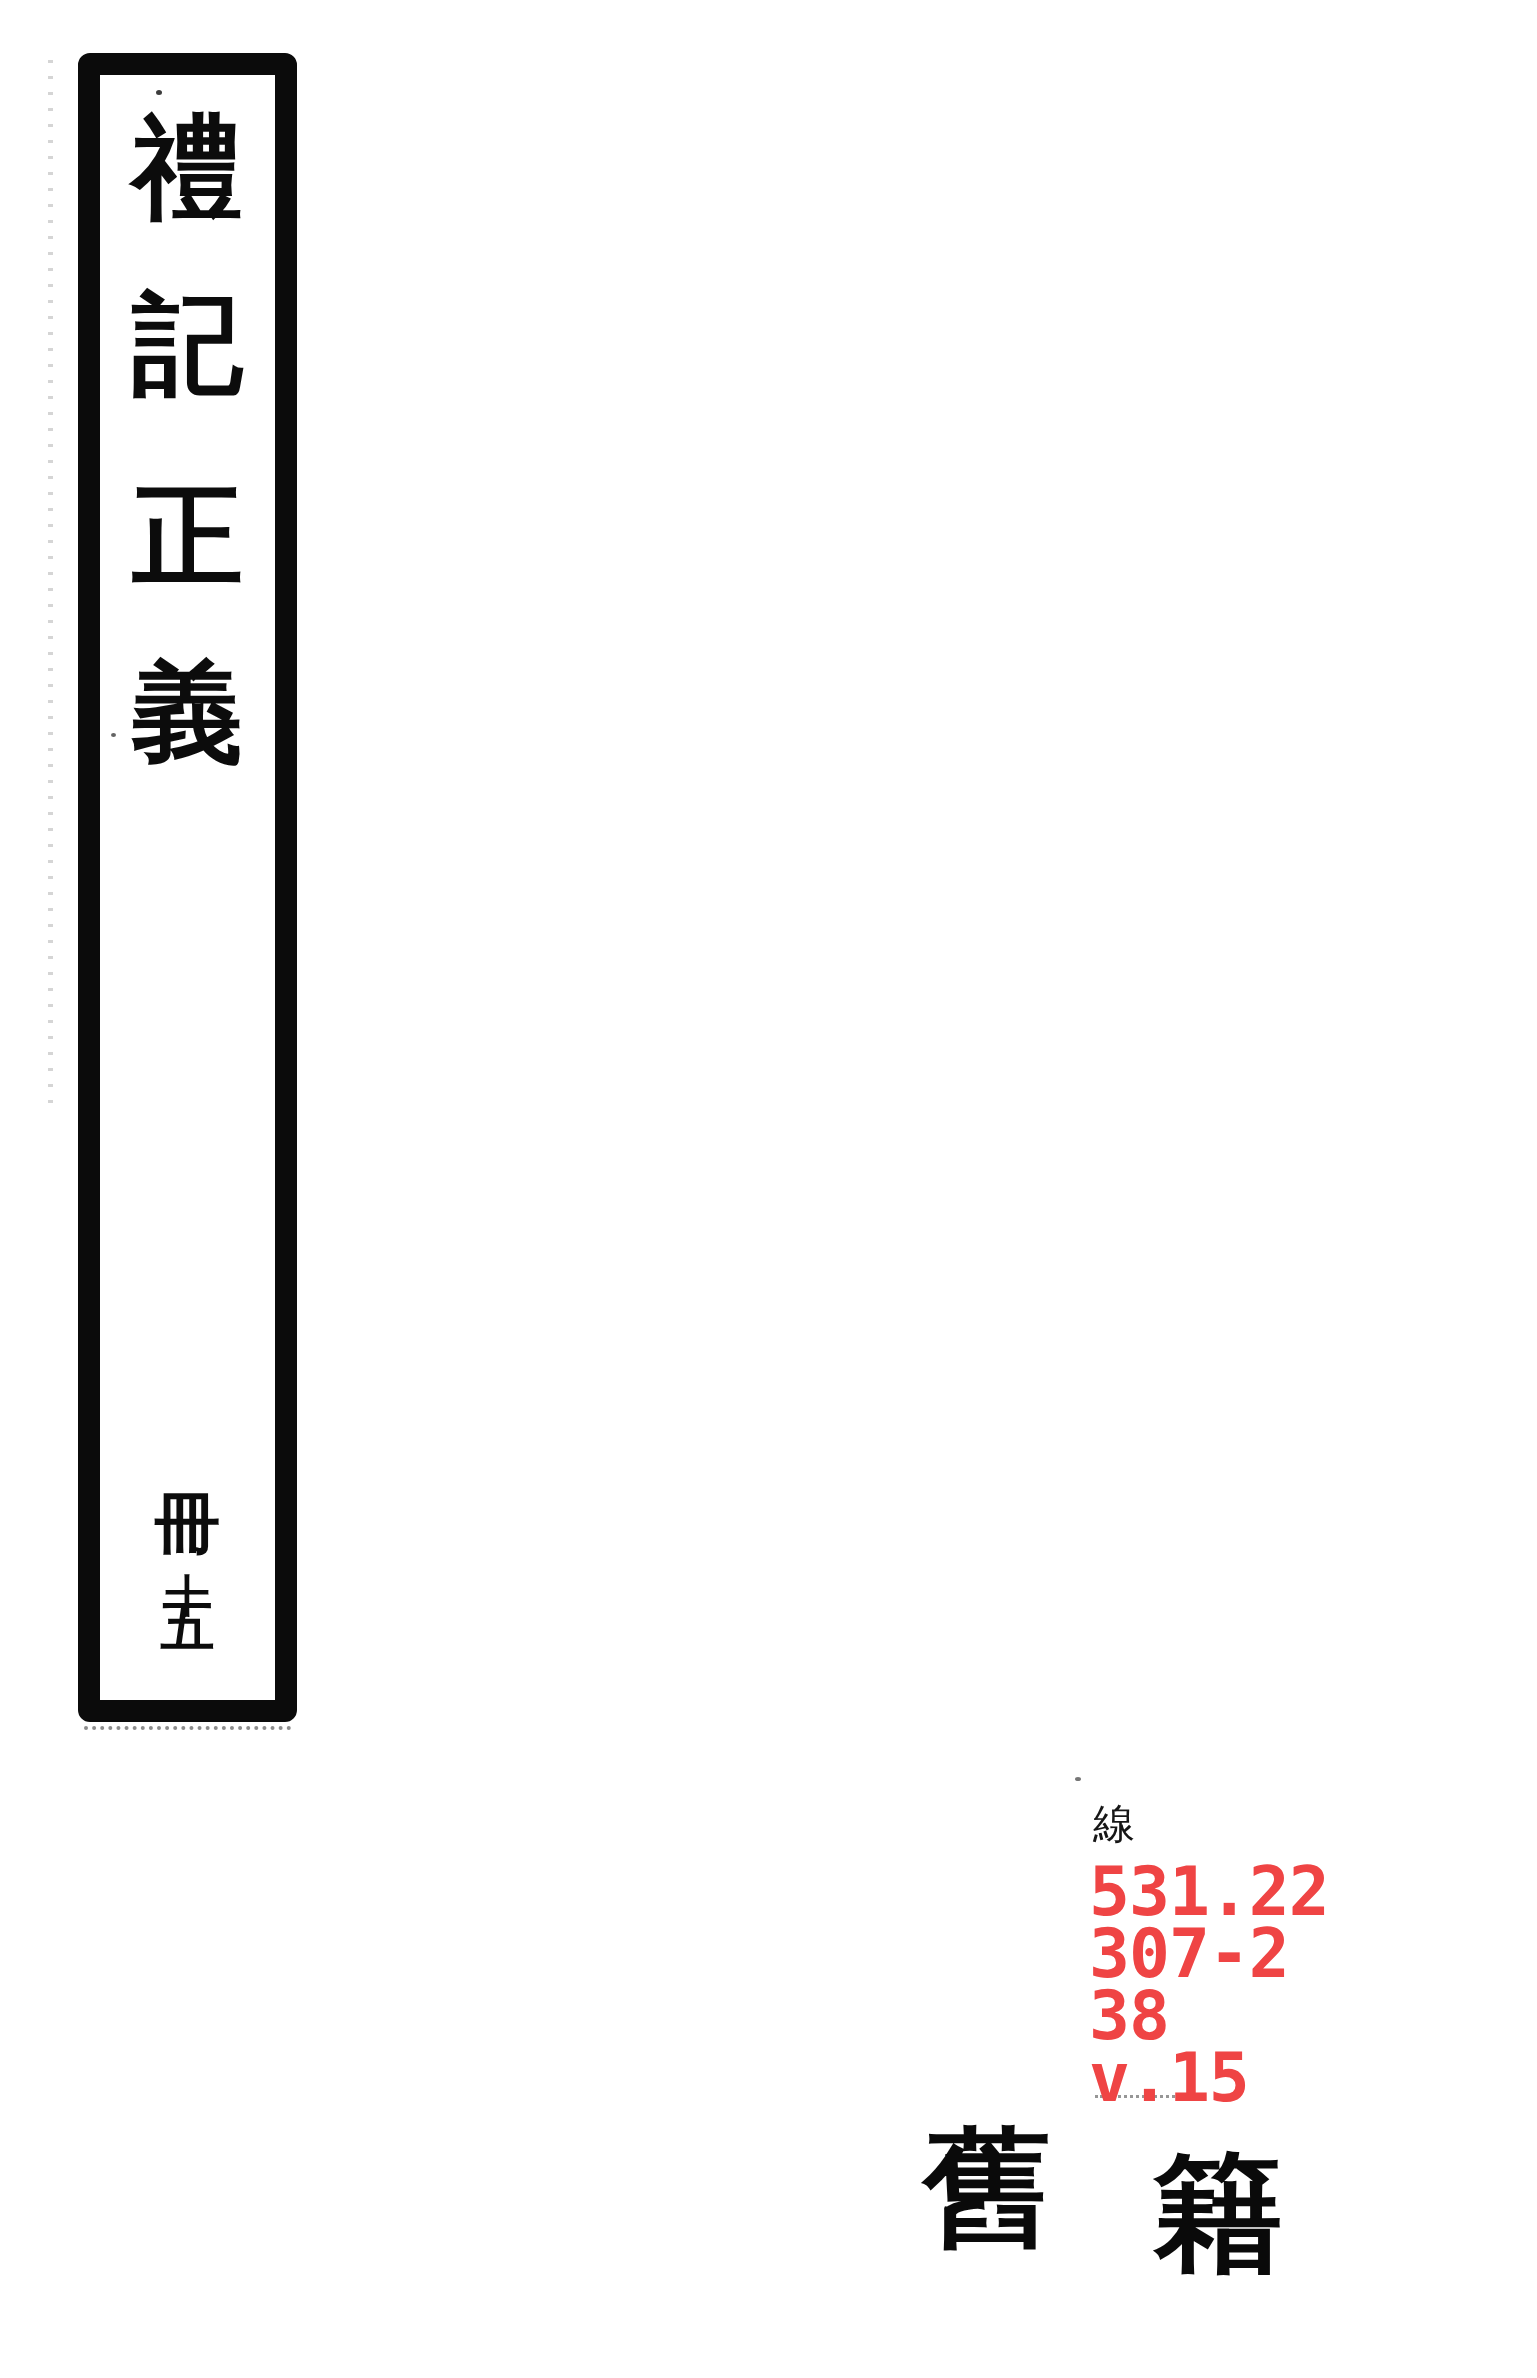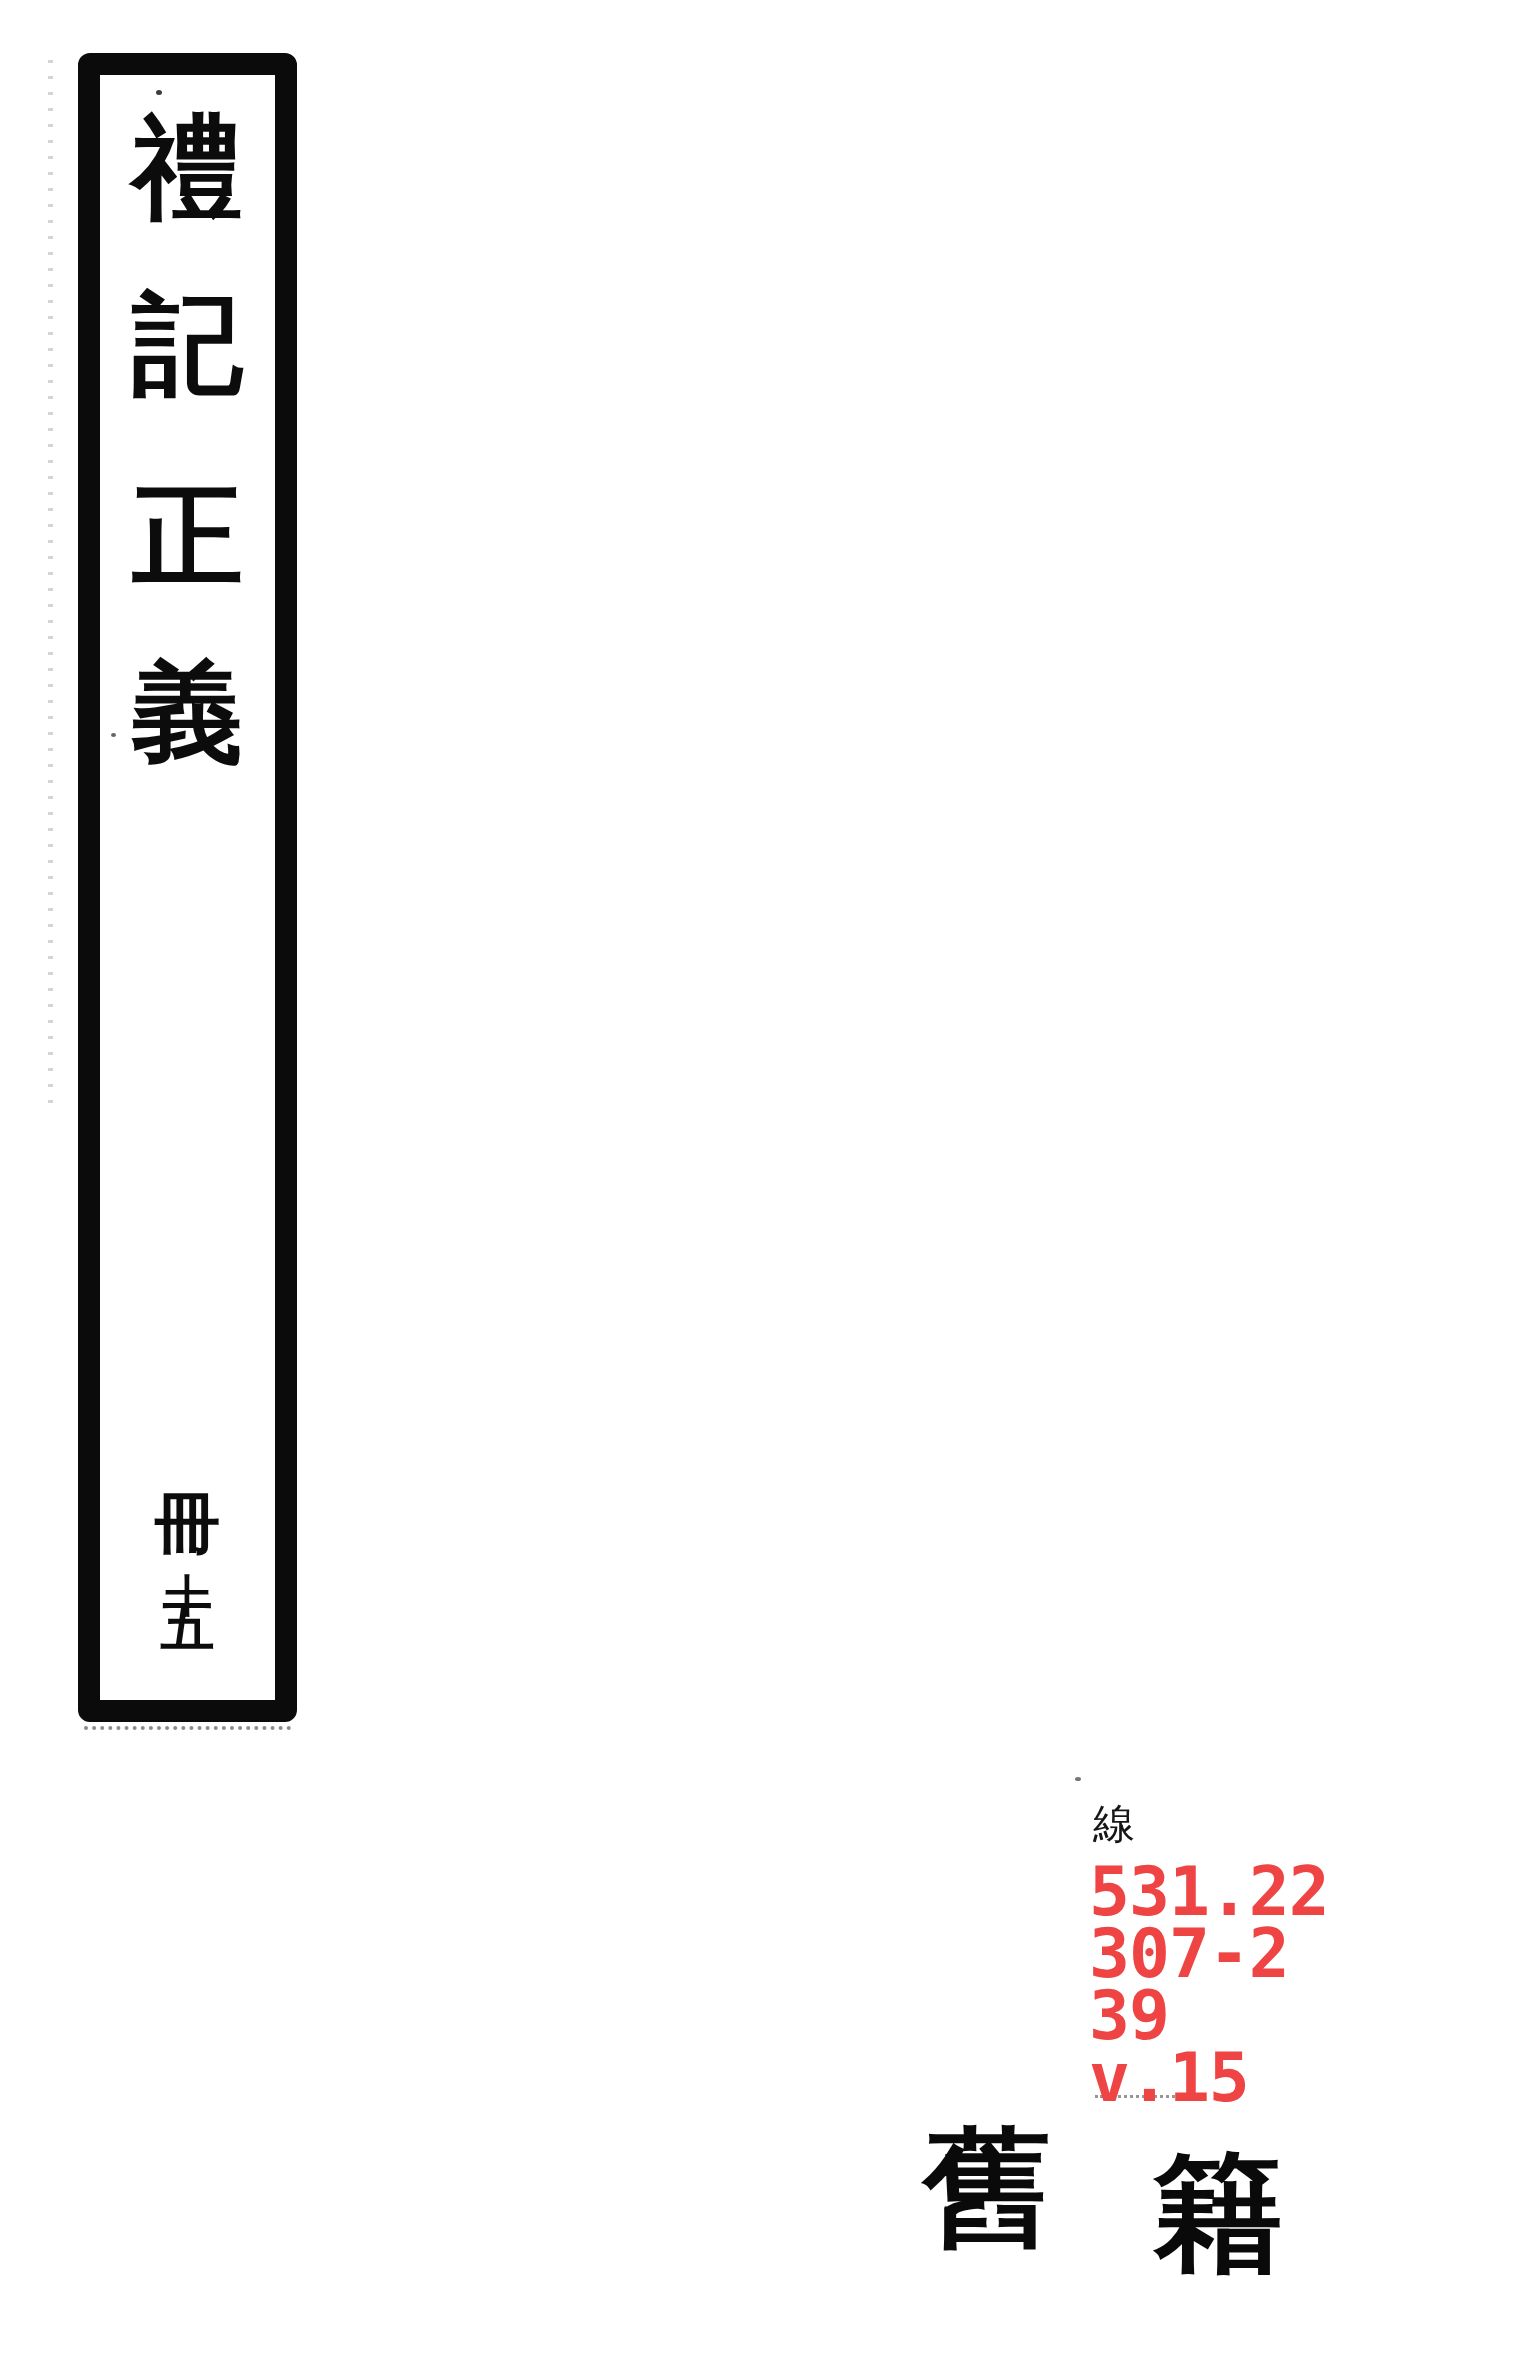--- a/index.html
+++ b/index.html
@@ -147,21 +147,21 @@
   <div class="edge-speckle"></div>
   <div class="speck speck1"></div>
   <div class="speck speck2"></div>
   <div class="speck speck3"></div>
   <div class="v15-dots"></div>
 
   <div class="call-number">
     <span class="call-cat">線</span>
     <div class="call-line">531.22</div>
     <div class="call-line">307-2</div>
-    <div class="call-line">39</div>
+    <div class="call-line">38</div>
     <div class="call-line">v.15</div>
   </div>
 
   <div class="stamp">
     <span class="stamp-char-1">舊</span>
     <span class="stamp-char-2">籍</span>
   </div>
 
 </div>
 

